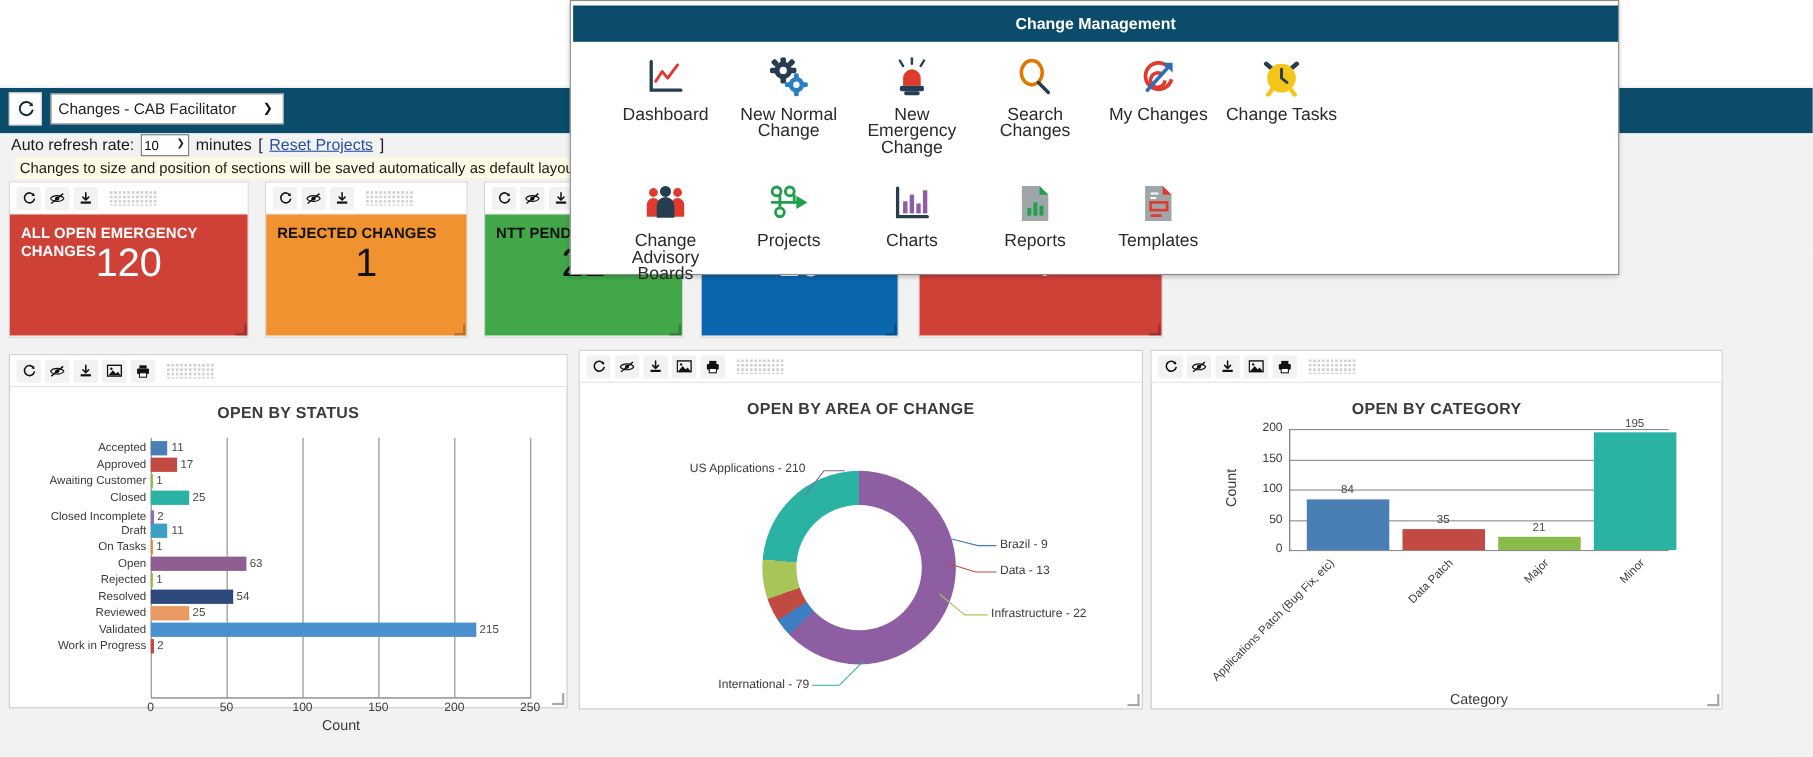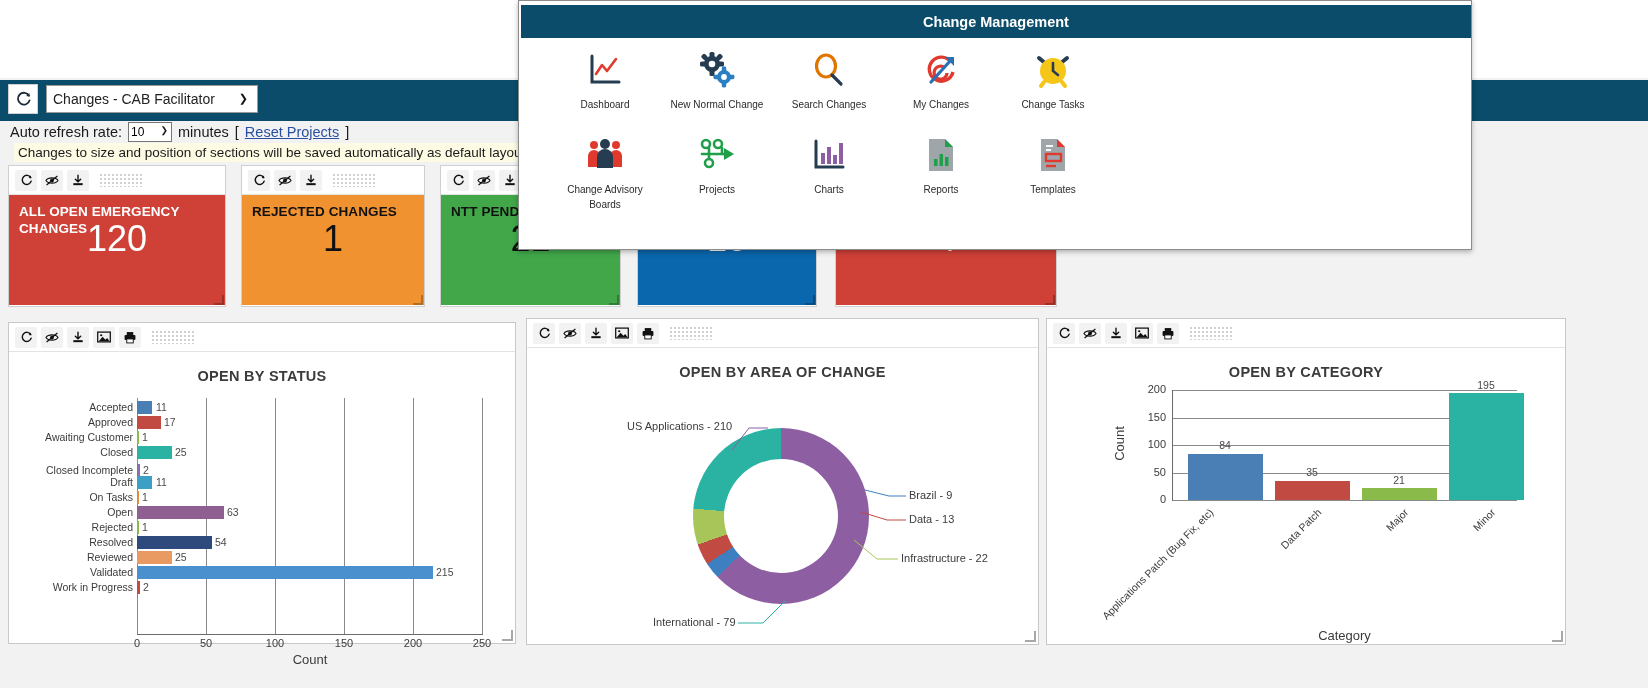--- a/index.html
+++ b/index.html
@@ -152,21 +152,21 @@
     display:flex; align-items:center; justify-content:center;
   }
   .fly-grid { position:absolute; left:0; top:42px; width:100%; }
   .fly-row { display:flex; }
   .fly-item {
     width:112px; display:flex; flex-direction:column; align-items:center;
     cursor:pointer; padding-top:6px;
   }
   .fly-ico { height:42px; display:flex; align-items:center; justify-content:center; }
   .fly-lbl {
-    margin-top:6px; font-size:10px; color:#2a2a2a; text-align:center;
+    margin-top:6px; font-size:16px; color:#2a2a2a; text-align:center;
     line-height:15px; max-width:104px;
   }
 </style>
 </head>
 <body>
 
 <div id="root">
 
   <div class="page-bg"></div>
 
@@ -656,20 +656,35 @@
                   <rect x="23.8" y="30" width="4.4" height="5.4" rx="1.4"></rect>
                 <rect x="15.5" y="22.8" width="5.4" height="4.4" rx="1.4"></rect>
                   <rect x="31" y="22.8" width="5.4" height="4.4" rx="1.4"></rect>
               </g>
               <circle cx="26" cy="25" r="2.9" fill="#ffffff"></circle>
             </svg>
           </div>
           <div class="fly-lbl">New Normal Change</div>
         </div>
 
+        <div class="fly-item">
+          <div class="fly-ico">
+            <svg width="38" height="36" viewBox="0 0 38 36">
+              <g stroke="#263c50" stroke-width="2.2" stroke-linecap="round">
+                <line x1="8" y1="3" x2="11" y2="8"></line>
+                  <line x1="19" y1="1" x2="19" y2="6"></line>
+                  <line x1="30" y1="3" x2="27" y2="8"></line>
+              </g>
+              <path d="M11 26 L11 19 A8 8 0 0 1 27 19 L27 26 Z" fill="#e03a2f"></path>
+              <rect x="8" y="26" width="22" height="5" rx="2" fill="#263c50"></rect>
+              <rect x="12" y="31" width="14" height="3.5" rx="1.6" fill="#263c50"></rect>
+            </svg>
+          </div>
+          <div class="fly-lbl">New Emergency Change</div>
+        </div>
 
         <div class="fly-item">
           <div class="fly-ico">
             <svg width="36" height="36" viewBox="0 0 36 36">
               <ellipse cx="15" cy="14" rx="9.5" ry="11" fill="none" stroke="#e07500" stroke-width="3.2"></ellipse>
               <line x1="21" y1="23" x2="30" y2="32" stroke="#263c50" stroke-width="3.2" stroke-linecap="round"></line>
             </svg>
           </div>
           <div class="fly-lbl">Search Changes</div>
         </div>

